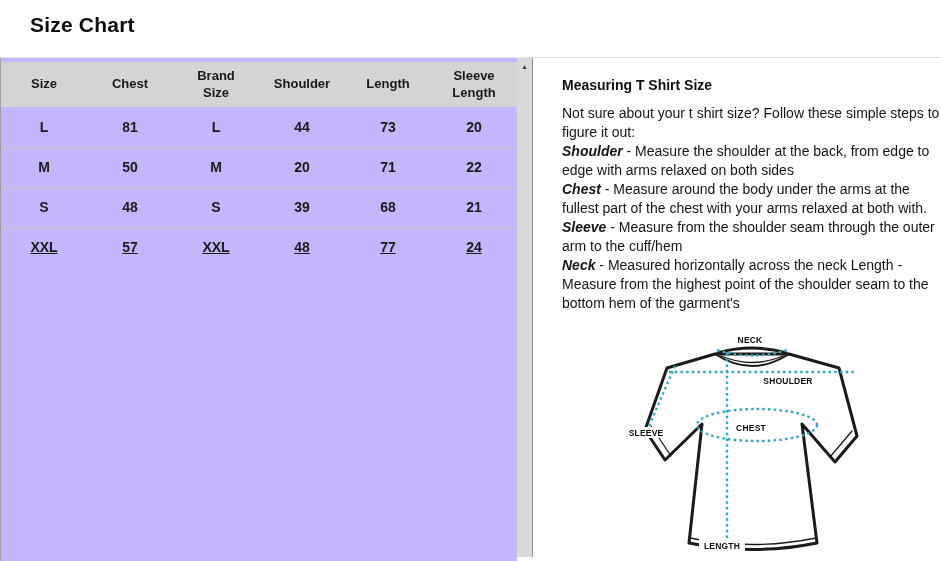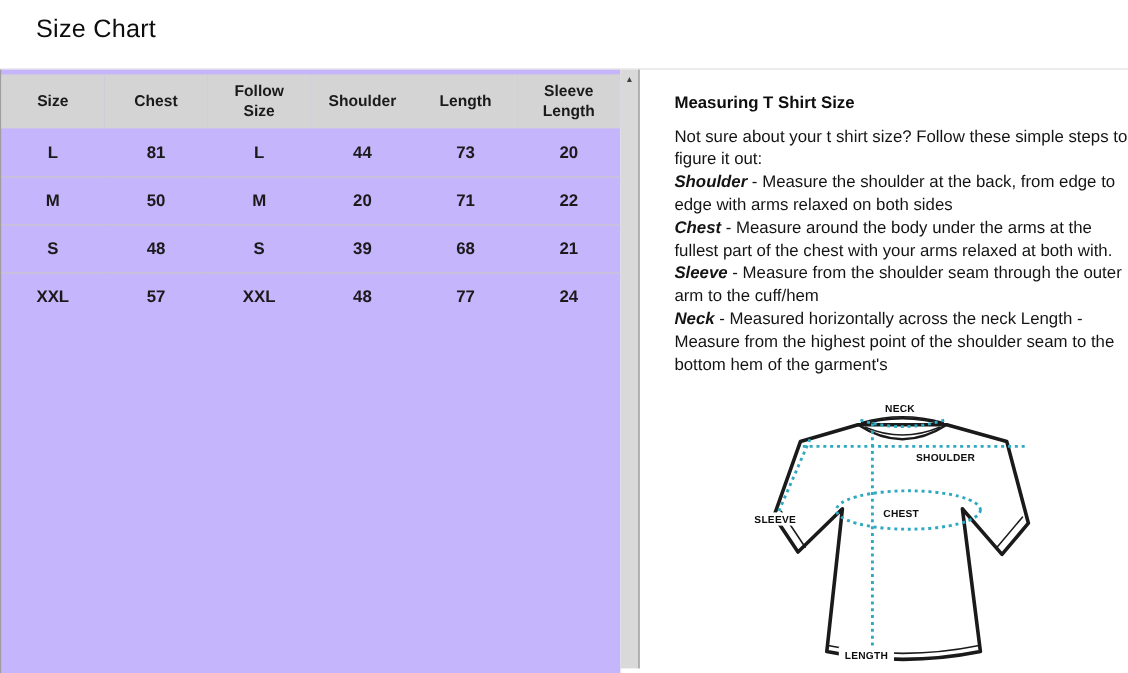--- a/index.html
+++ b/index.html
@@ -10,41 +10,41 @@
     --measure-color:#2fa9c0;
     --outline-color:#1a1a1a;
   }
   *{box-sizing:border-box;}
   html,body{margin:0;padding:0;}
   body{
     width:940px;height:561px;background:#ffffff;overflow:hidden;position:relative;
     font-family:"Liberation Sans",sans-serif;color:#111;
   }
   .page-title{
-    font-size:21px;font-weight:normal;margin:13px 0 0 30px;letter-spacing:.2px;color:#0d0d0d;
+    font-size:21px;font-weight:bold;margin:13px 0 0 30px;letter-spacing:.2px;color:#0d0d0d;
   }
   .content{
     position:absolute;top:57px;left:0;width:940px;height:504px;
     border-top:1px solid #e2e2e2;display:flex;
   }
   
   .table-area{
     width:517px;flex:0 0 517px;border-left:1px solid #9e9e9e;padding-top:4px;background:#c4b5fd;
   }
   table.size-table{width:100%;border-collapse:collapse;table-layout:fixed;}
   table.size-table th{
     background:var(--header-bg);font-size:13px;font-weight:bold;height:45px;
     text-align:center;vertical-align:middle;padding:4px 14px;line-height:1.25;color:#1a1a1a;
   }
   table.size-table td{
     height:40px;text-align:center;vertical-align:middle;
     font-size:14px;font-weight:bold;color:#1a1a1a;
     border-bottom:1px solid var(--row-border);
   }
-  table.size-table tbody tr:last-child td{border-bottom:none;}
+  table.size-table tbody tr:last-child td{border-bottom:none;text-decoration:underline;}
   
   .vscrollbar{
     flex:0 0 16px;width:16px;height:499px;background:var(--scrollbar-track);
     border-right:1px solid var(--panel-border);
     display:flex;flex-direction:column;align-items:center;
   }
   .scroll-arrow{font-size:7px;color:#3d3d3d;padding-top:5px;line-height:1;cursor:default;}
   
   .right-panel{flex:1 1 auto;position:relative;padding:19px 0 0 29px;}
   .panel-heading{font-size:14px;font-weight:bold;margin:0 0 11px 0;color:#0f0f0f;}
@@ -66,21 +66,21 @@
 <h1 class="page-title">Size Chart</h1>
 
 <div class="content">
 
   <div class="table-area">
     <table class="size-table">
       <thead>
         <tr id="header-row">
             <th>Size</th>
             <th>Chest</th>
-            <th>Follow Size</th>
+            <th>Brand Size</th>
             <th>Shoulder</th>
             <th>Length</th>
             <th>Sleeve Length</th>
           </tr>
       </thead>
       <tbody id="table-body">
           <tr>
             <td>L</td>
             <td>81</td>
             <td>L</td>

